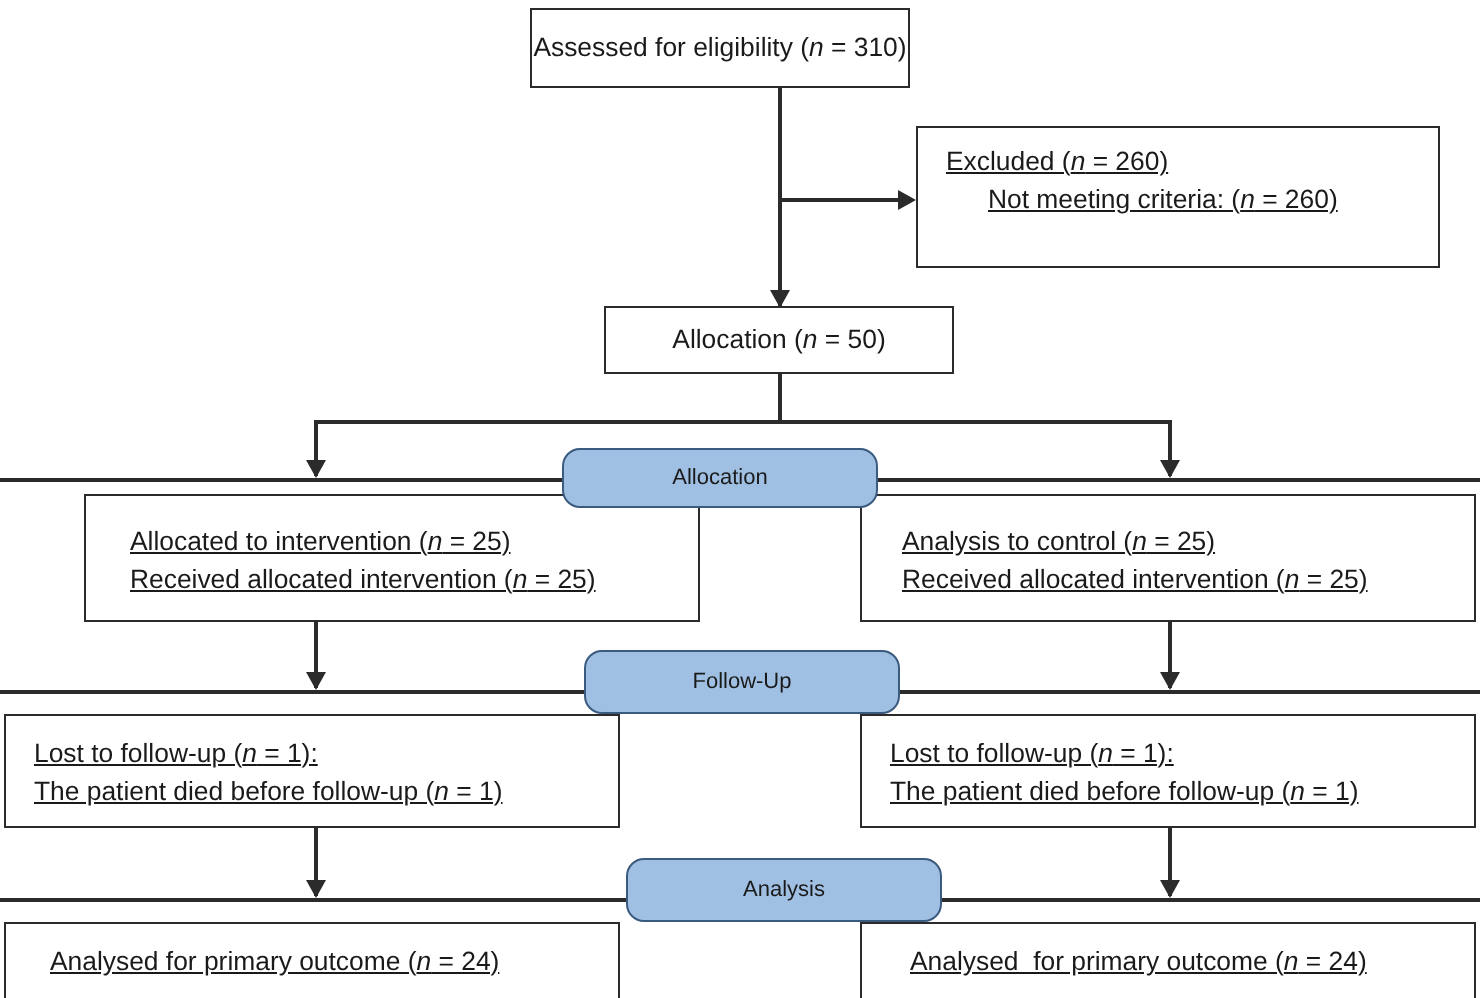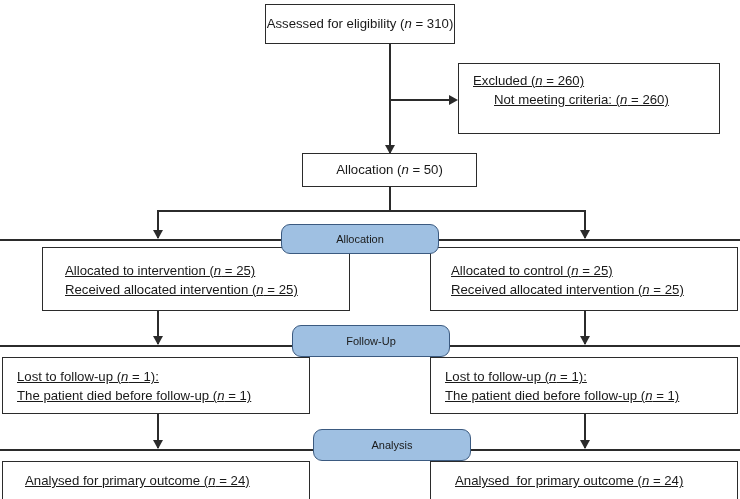--- a/index.html
+++ b/index.html
@@ -111,21 +111,21 @@
   <div class="badge" style="left:281px; top:224px; width:158px; height:30px; background:#9fc0e2;">
     <span>Allocation</span>
   </div>
 
   <div class="box" style="left:2px; top:247px; width:308px; height:64px;margin-left:40px;">
     <span class="txt" style="left:22px; top:14px;"><span>Allocated to intervention (</span><span class="ital">n</span><span> = 25)</span></span>
     <span class="txt" style="left:22px; top:33px;"><span>Received allocated intervention (</span><span class="ital">n</span><span> = 25)</span></span>
   </div>
 
   <div class="box" style="left:430px; top:247px; width:308px; height:64px;">
-    <span class="txt" style="left:20px; top:14px;"><span>Allocated to control (</span><span class="ital">n</span><span> = 25)</span></span>
+    <span class="txt" style="left:20px; top:14px;"><span>Analysis to control (</span><span class="ital">n</span><span> = 25)</span></span>
     <span class="txt" style="left:20px; top:33px;"><span>Received allocated intervention (</span><span class="ital">n</span><span> = 25)</span></span>
   </div>
 
   <div class="ln" style="left:157px; top:311px; width:1.6px; height:33px;"></div>
   <div class="ln" style="left:584px; top:311px; width:1.6px; height:33px;"></div>
   <div class="arrow-d" style="left:153px; top:336px;"></div>
   <div class="arrow-d" style="left:580px; top:336px;"></div>
 
   <div class="ln" style="left:0px; top:345px; width:740px; height:1.6px;"></div>
   <div class="badge" style="left:292px; top:325px; width:158px; height:32px; background:#9fc0e2;">

